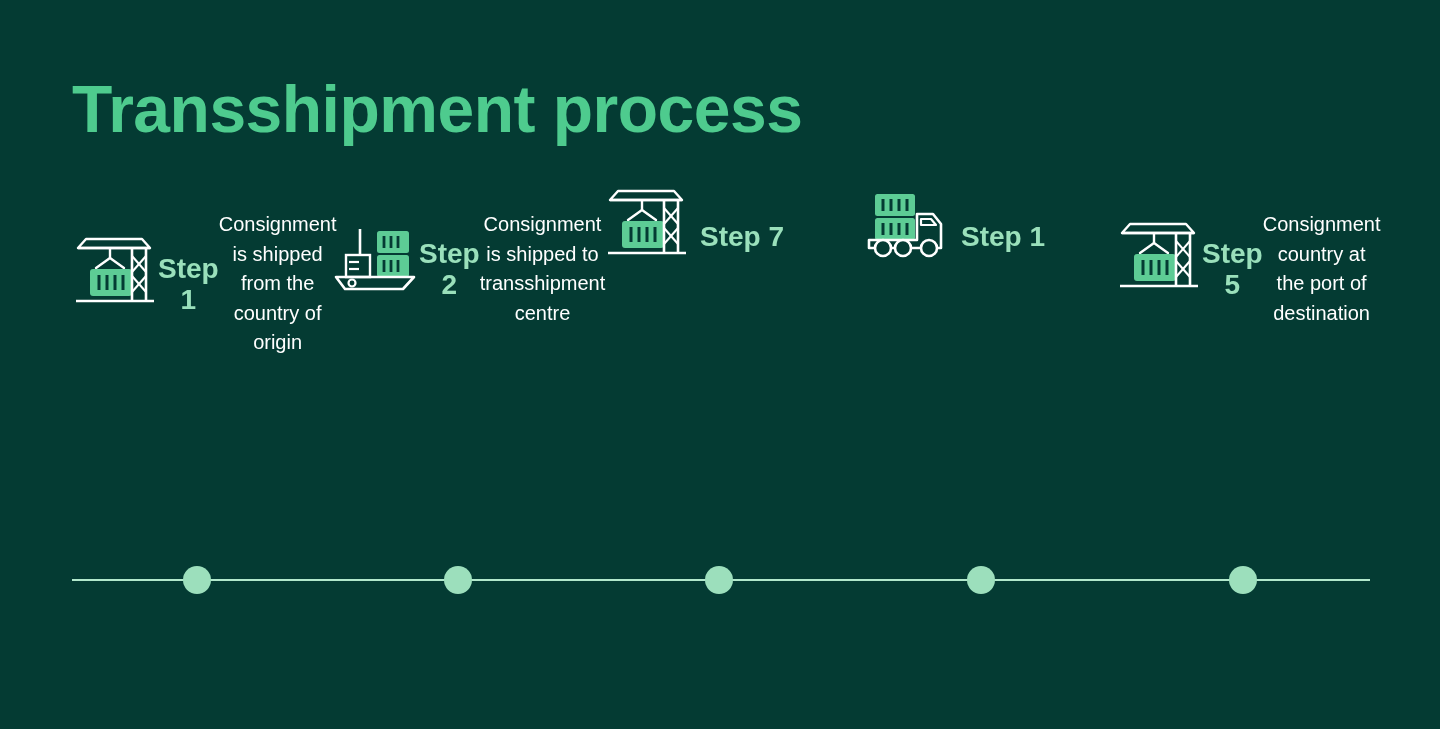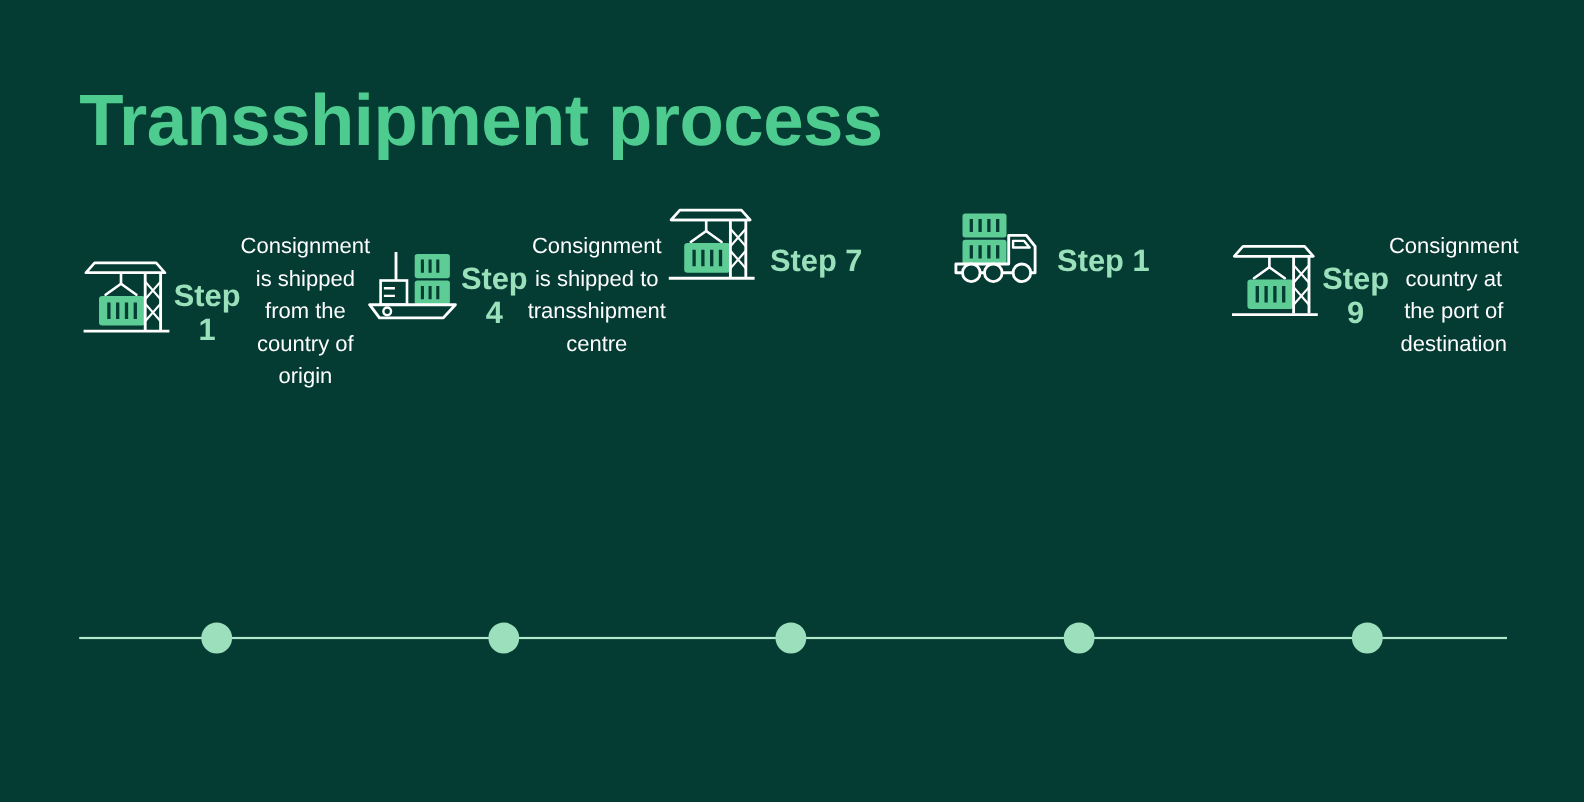--- a/index.html
+++ b/index.html
@@ -142,21 +142,21 @@
           <line x1="62" y1="41" x2="62" y2="53" stroke="#043b33" stroke-width="2.8"></line>
           <line x1="69" y1="41" x2="69" y2="53" stroke="#043b33" stroke-width="2.8"></line>
           <line x1="31" y1="10" x2="31" y2="36" stroke="#ffffff" stroke-width="2.6"></line>
           <rect x="17" y="36" width="24" height="22" stroke="#ffffff" stroke-width="2.4" fill="none"></rect>
           <line x1="20" y1="43" x2="30" y2="43" stroke="#ffffff" stroke-width="2.2"></line>
           <line x1="20" y1="50" x2="30" y2="50" stroke="#ffffff" stroke-width="2.2"></line>
           <path d="M7 58 L85 58 L74 70 L16 70 Z" stroke="#ffffff" stroke-width="2.6" stroke-linejoin="round" fill="none"></path>
           <circle cx="23" cy="64" r="3.5" stroke="#ffffff" stroke-width="2.2" fill="none"></circle>
         </svg>
       </div>
-      <div class="step-label">Step 4</div>
+      <div class="step-label">Step 2</div>
       <div class="step-desc">Consignment is shipped to transshipment centre</div>
     </div>
 
     <div class="step-col">
       <div class="step-icon">
         <svg width="90" height="76" viewBox="0 0 90 76" fill="none">
           <path d="M10 14 L18 5 L74 5 L82 14 Z" stroke="#ffffff" stroke-width="2.4" stroke-linejoin="round" fill="none"></path>
           <line x1="10" y1="14" x2="82" y2="14" stroke="#ffffff" stroke-width="2.4"></line>
           <line x1="42" y1="14" x2="42" y2="24" stroke="#ffffff" stroke-width="2.4"></line>
           <path d="M28 34 L42 24 L56 34" stroke="#ffffff" stroke-width="2.4" stroke-linejoin="round" stroke-linecap="round" fill="none"></path>
@@ -214,21 +214,21 @@
           <line x1="55" y1="41" x2="55" y2="56" stroke="#043b33" stroke-width="3"></line>
           <line x1="64" y1="14" x2="64" y2="66" stroke="#ffffff" stroke-width="2.6"></line>
           <line x1="78" y1="14" x2="78" y2="66" stroke="#ffffff" stroke-width="2.6"></line>
           <line x1="64" y1="22" x2="78" y2="38" stroke="#ffffff" stroke-width="2"></line>
           <line x1="78" y1="22" x2="64" y2="38" stroke="#ffffff" stroke-width="2"></line>
           <line x1="64" y1="42" x2="78" y2="58" stroke="#ffffff" stroke-width="2"></line>
           <line x1="78" y1="42" x2="64" y2="58" stroke="#ffffff" stroke-width="2"></line>
           <line x1="8" y1="67" x2="86" y2="67" stroke="#ffffff" stroke-width="2.6"></line>
         </svg>
       </div>
-      <div class="step-label">Step 9</div>
+      <div class="step-label">Step 5</div>
       <div class="step-desc">Consignment country at the port of destination</div>
     </div>
 
   </div>
 
   <div class="timeline">
     <div class="timeline-line"></div>
     <div class="timeline-dot" style="left:197px"></div>
     <div class="timeline-dot" style="left:458px"></div>
     <div class="timeline-dot" style="left:719px"></div>

